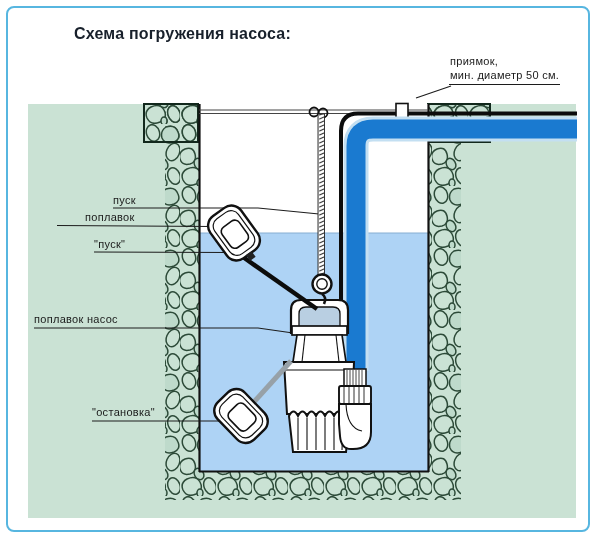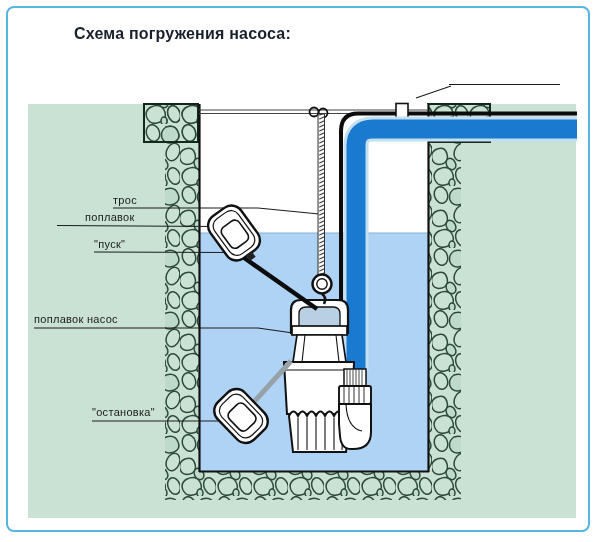--- a/index.html
+++ b/index.html
@@ -175,22 +175,24 @@
     <g transform="translate(241,416) rotate(-44)">
       <rect x="-19" y="-26" width="38" height="52" rx="12" fill="#ffffff" stroke="#111" stroke-width="2.4"></rect>
       <rect x="-14.5" y="-21.5" width="29" height="43" rx="9" fill="none" stroke="#111" stroke-width="1.2"></rect>
       <rect x="-10.5" y="-11" width="21" height="25" rx="5.5" fill="none" stroke="#111" stroke-width="1.6"></rect>
     </g>
   </svg>
 
   <div class="title">Схема погружения насоса:</div>
 
   <div class="lbl lbl-pit" style="left:450px;top:54px;">
+    <div>приямок,</div>
+    <div>мин. диаметр 50 см.</div>
   </div>
 
-  <div class="lbl" style="left:113px;top:194px;">трос</div>
+  <div class="lbl" style="left:113px;top:194px;">пуск</div>
   <div class="lbl" style="left:57px;top:211px;padding-left:28px;">поплавок</div>
   <div class="lbl" style="left:94px;top:238px;">"пуск"</div>
   <div class="lbl" style="left:34px;top:313px;">поплавок насос</div>
   <div class="lbl" style="left:92px;top:406px;">"остановка"</div>
 
   <div class="page-frame"></div>
 </div>
 
 </body></html>

